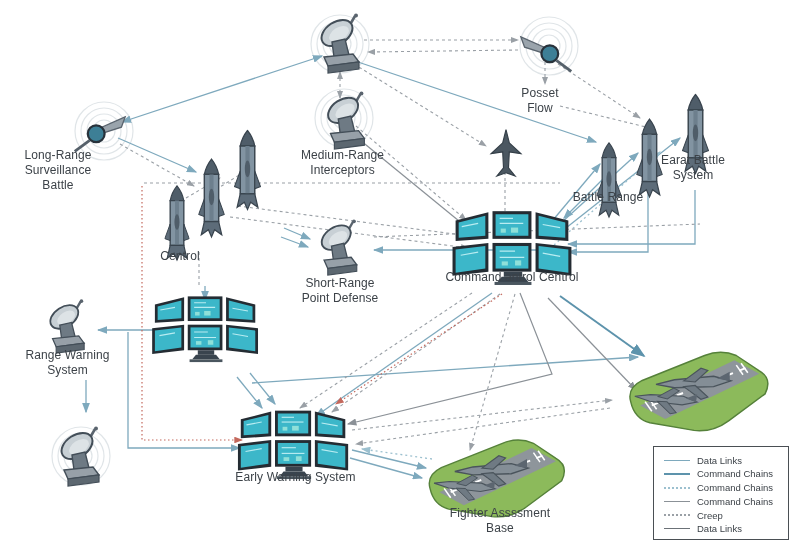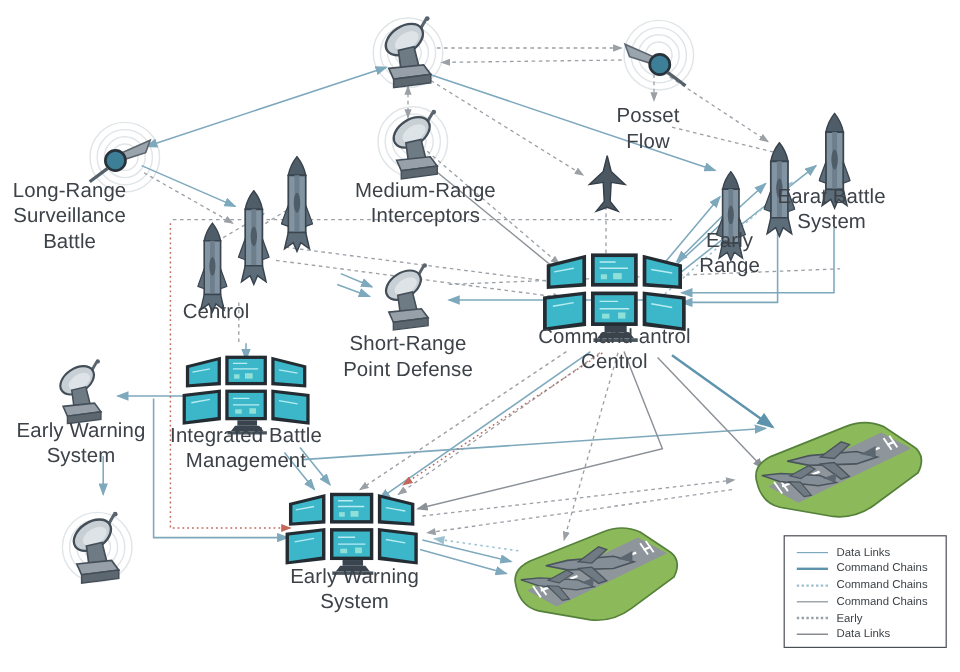--- a/index.html
+++ b/index.html
@@ -1,20 +1,20 @@
 <!DOCTYPE html>
 <html><head>
 <meta charset="utf-8">
 <style>
   html,body{margin:0;padding:0;background:#fff;}
   #stage{position:relative;width:800px;height:560px;background:#ffffff;overflow:hidden;
          font-family:"Liberation Sans","DejaVu Sans",sans-serif;}
   .layer{position:absolute;left:0;top:0;width:800px;height:560px;}
   .node{position:absolute;}
-  .lbl{position:absolute;font-size:17px;line-height:1.25;color:#3c4248;text-align:center;
+  .lbl{position:absolute;font-size:12px;line-height:1.25;color:#3c4248;text-align:center;
        white-space:pre-line;letter-spacing:.1px;}
   .watermark{position:absolute;left:34px;top:268px;font-size:46px;font-weight:bold;
        letter-spacing:14px;color:transparent;-webkit-text-stroke:1.5px #f0f0f0;
        text-stroke:1.5px #f0f0f0;user-select:none;}
   
   .legend{position:absolute;left:653px;top:446px;width:136px;height:94px;background:#fff;
        border:1px solid #4a4f54;box-sizing:border-box;padding:7px 6px 4px 10px;
        display:flex;flex-direction:column;justify-content:space-between;}
   .lrow{display:flex;align-items:center;gap:7px;height:12px;}
   .sw{width:26px;height:0;flex:0 0 26px;}
@@ -313,56 +313,56 @@
 
   <div class="node" style="left:410px;top:432px;width:166px;height:94px">
     <svg width="166" height="94" viewBox="0 0 170 100">
         <use href="#runway"></use>
       </svg></div>
 
   <div class="lbl" style="left:8px;top:148px;width:100px">Long-Range
 Surveillance
 Battle</div>
   <div class="lbl" style="left:140px;top:249px;width:80px">Centrol</div>
-  <div class="lbl" style="left:292px;top:148px;width:125px">Medium-Range
+  <div class="lbl" style="left:280px;top:148px;width:125px">Medium-Range
 Interceptors</div>
   <div class="lbl" style="left:505px;top:86px;width:70px">Posset
 Flow</div>
-  <div class="lbl" style="left:563px;top:190px;width:90px">Early Range</div>
+  <div class="lbl" style="left:563px;top:190px;width:90px">Battle Range</div>
   <div class="lbl" style="left:638px;top:153px;width:110px">Earat Battle
 System</div>
   <div class="lbl" style="left:280px;top:276px;width:120px">Short-Range
 Point Defense</div>
   <div class="lbl" style="left:422px;top:270px;width:180px">Command antrol Centrol</div>
-  <div class="lbl" style="left:10px;top:348px;width:115px">Early Warning
+  <div class="lbl" style="left:10px;top:348px;width:115px">Range Warning
 System</div>
-  <div class="lbl" style="left:140px;top:352px;width:130px">Integrated Battle
-Management</div>
   <div class="lbl" style="left:213px;top:470px;width:165px">Early Warning System</div>
+  <div class="lbl" style="left:420px;top:506px;width:160px">Fighter Assssment
+Base</div>
 
   <div class="legend">
     <div class="lrow">
       <div class="sw s0"></div>
       <div class="ltxt">Data Links</div>
       </div>
     <div class="lrow">
       <div class="sw s1"></div>
       <div class="ltxt">Command Chains</div>
       </div>
     <div class="lrow">
       <div class="sw s2"></div>
       <div class="ltxt">Command Chains</div>
       </div>
     <div class="lrow">
       <div class="sw s3"></div>
       <div class="ltxt">Command Chains</div>
       </div>
     <div class="lrow">
       <div class="sw s4"></div>
-      <div class="ltxt">Early</div>
+      <div class="ltxt">Creep</div>
       </div>
     <div class="lrow">
       <div class="sw s5"></div>
       <div class="ltxt">Data Links</div>
       </div>
   </div>
 
 </div>
 
 </body></html>

